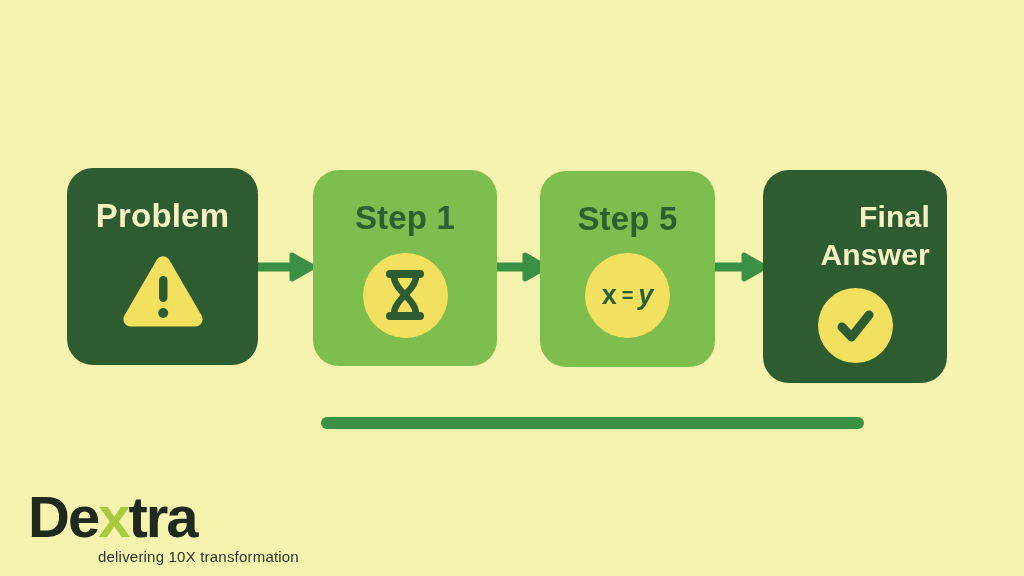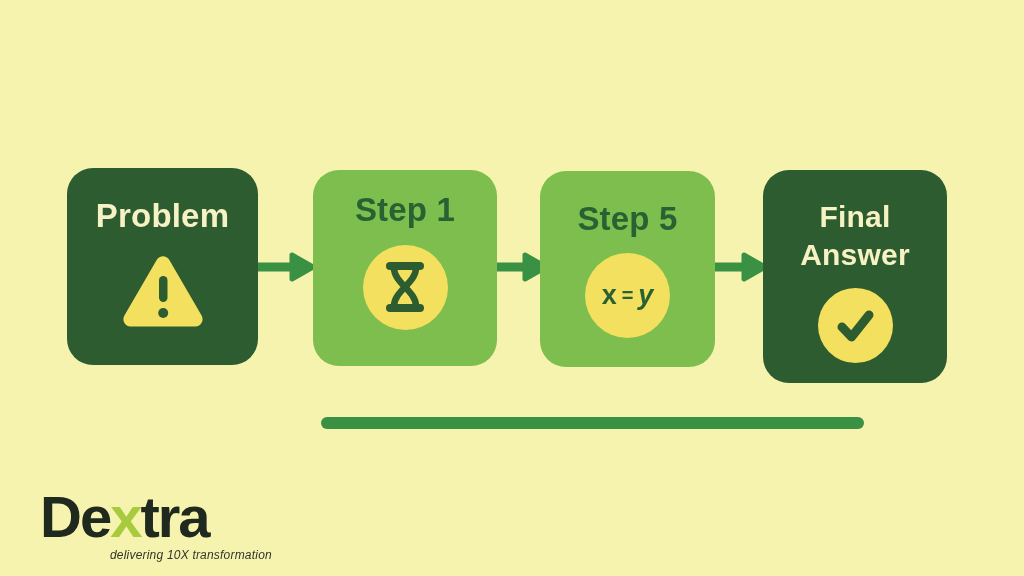--- a/index.html
+++ b/index.html
@@ -17,28 +17,28 @@
     display: flex;
     flex-direction: column;
     align-items: center;
     box-sizing: border-box;
     z-index: 2;
   }
   .node.dark  { background: #2d5c30; }
   .node.light { background: #7dbe4e; }
   .node-title {
     font-weight: bold;
-    text-align: center;
+    text-align: right;
     letter-spacing: 0.2px;
     line-height: 1.2;
   }
   .on-dark  { color: #f6f2c4; }
   .on-light { color: #2a6132; }
   #node-problem      { left: 67px;  top: 168px; width: 191px; height: 197px; padding-top: 28px; }
-  #node-step1        { left: 313px; top: 170px; width: 184px; height: 196px; padding-top: 20px; }
+  #node-step1        { left: 313px; top: 170px; width: 184px; height: 196px; padding-top: 28px; }
   #node-step2        { left: 540px; top: 171px; width: 175px; height: 196px; padding-top: 28px; }
   #node-final-answer { left: 763px; top: 170px; width: 184px; height: 213px; padding-top: 28px; }
   #node-problem .node-title,
   #node-step1 .node-title,
   #node-step2 .node-title { font-size: 33px; }
   #node-final-answer .node-title { font-size: 30px; line-height: 1.25; width: 150px; }
   .badge-circle {
     background: #f2e05e;
     border-radius: 50%;
     display: flex;
@@ -70,36 +70,35 @@
   #arrow-3 { left: 707px; }
   .baseline-rule {
     position: absolute;
     left: 321px;
     top: 417px;
     width: 543px;
     height: 12px;
     border-radius: 6px;
     background: #3a9043;
   }
-  .brand { position: absolute; left: 28px; top: 488px; margin-left: 12px; }
+  .brand { position: absolute; left: 28px; top: 488px; }
   .brand-logo {
     font-size: 58px;
     font-weight: bold;
     letter-spacing: -2px;
     line-height: 1;
     color: #20291e;
   }
   .brand-logo .accent { color: #a7ca3e; }
   .brand-tagline {
     margin-top: 2px;
     margin-left: 70px;
-    font-size: 12px;
+    font-size: 15px;
     letter-spacing: 0.2px;
     color: #30362a;
-    font-style: italic;
   }
 </style>
 </head>
 <body>
 
 <div class="stage">
 
   <svg id="arrow-1" class="arrow" width="62" height="34" viewBox="0 0 62 34">
     <path d="M3 17 H40" stroke="#3a9043" stroke-width="9" stroke-linecap="round" fill="none"></path>
     <path d="M37 5 L58 17 L37 29 Z" fill="#3a9043" stroke="#3a9043" stroke-width="5" stroke-linejoin="round"></path>

